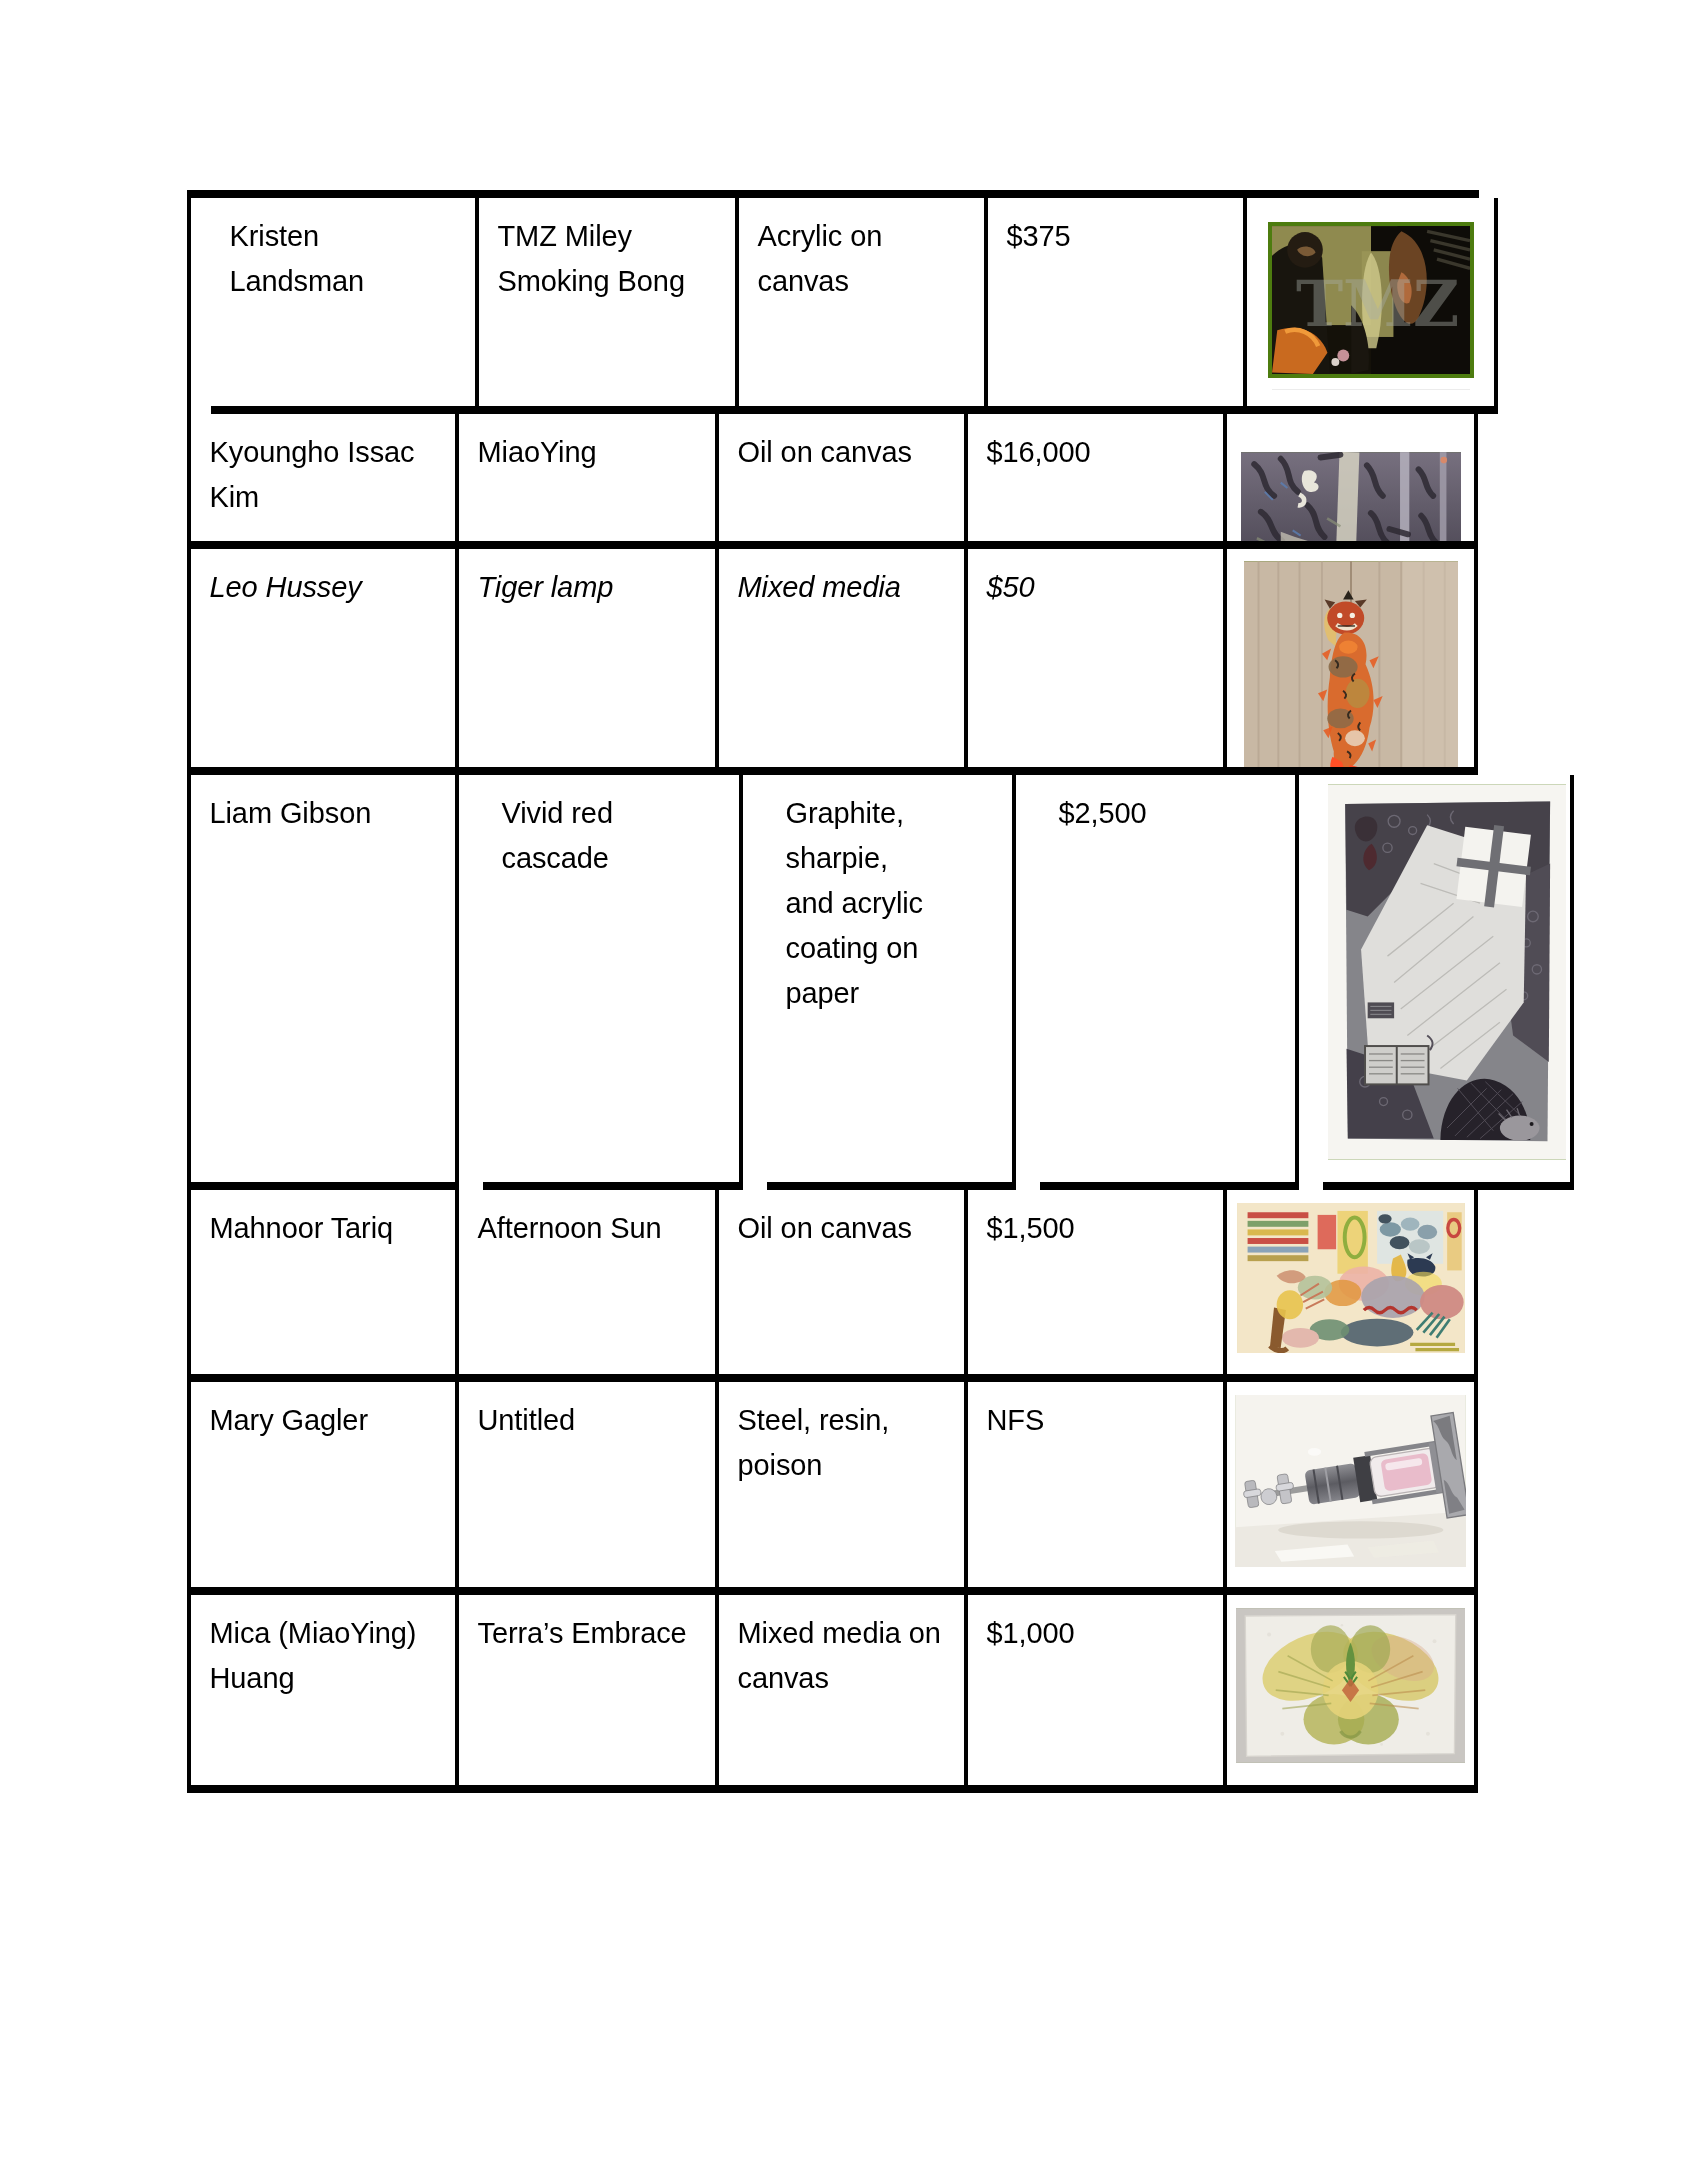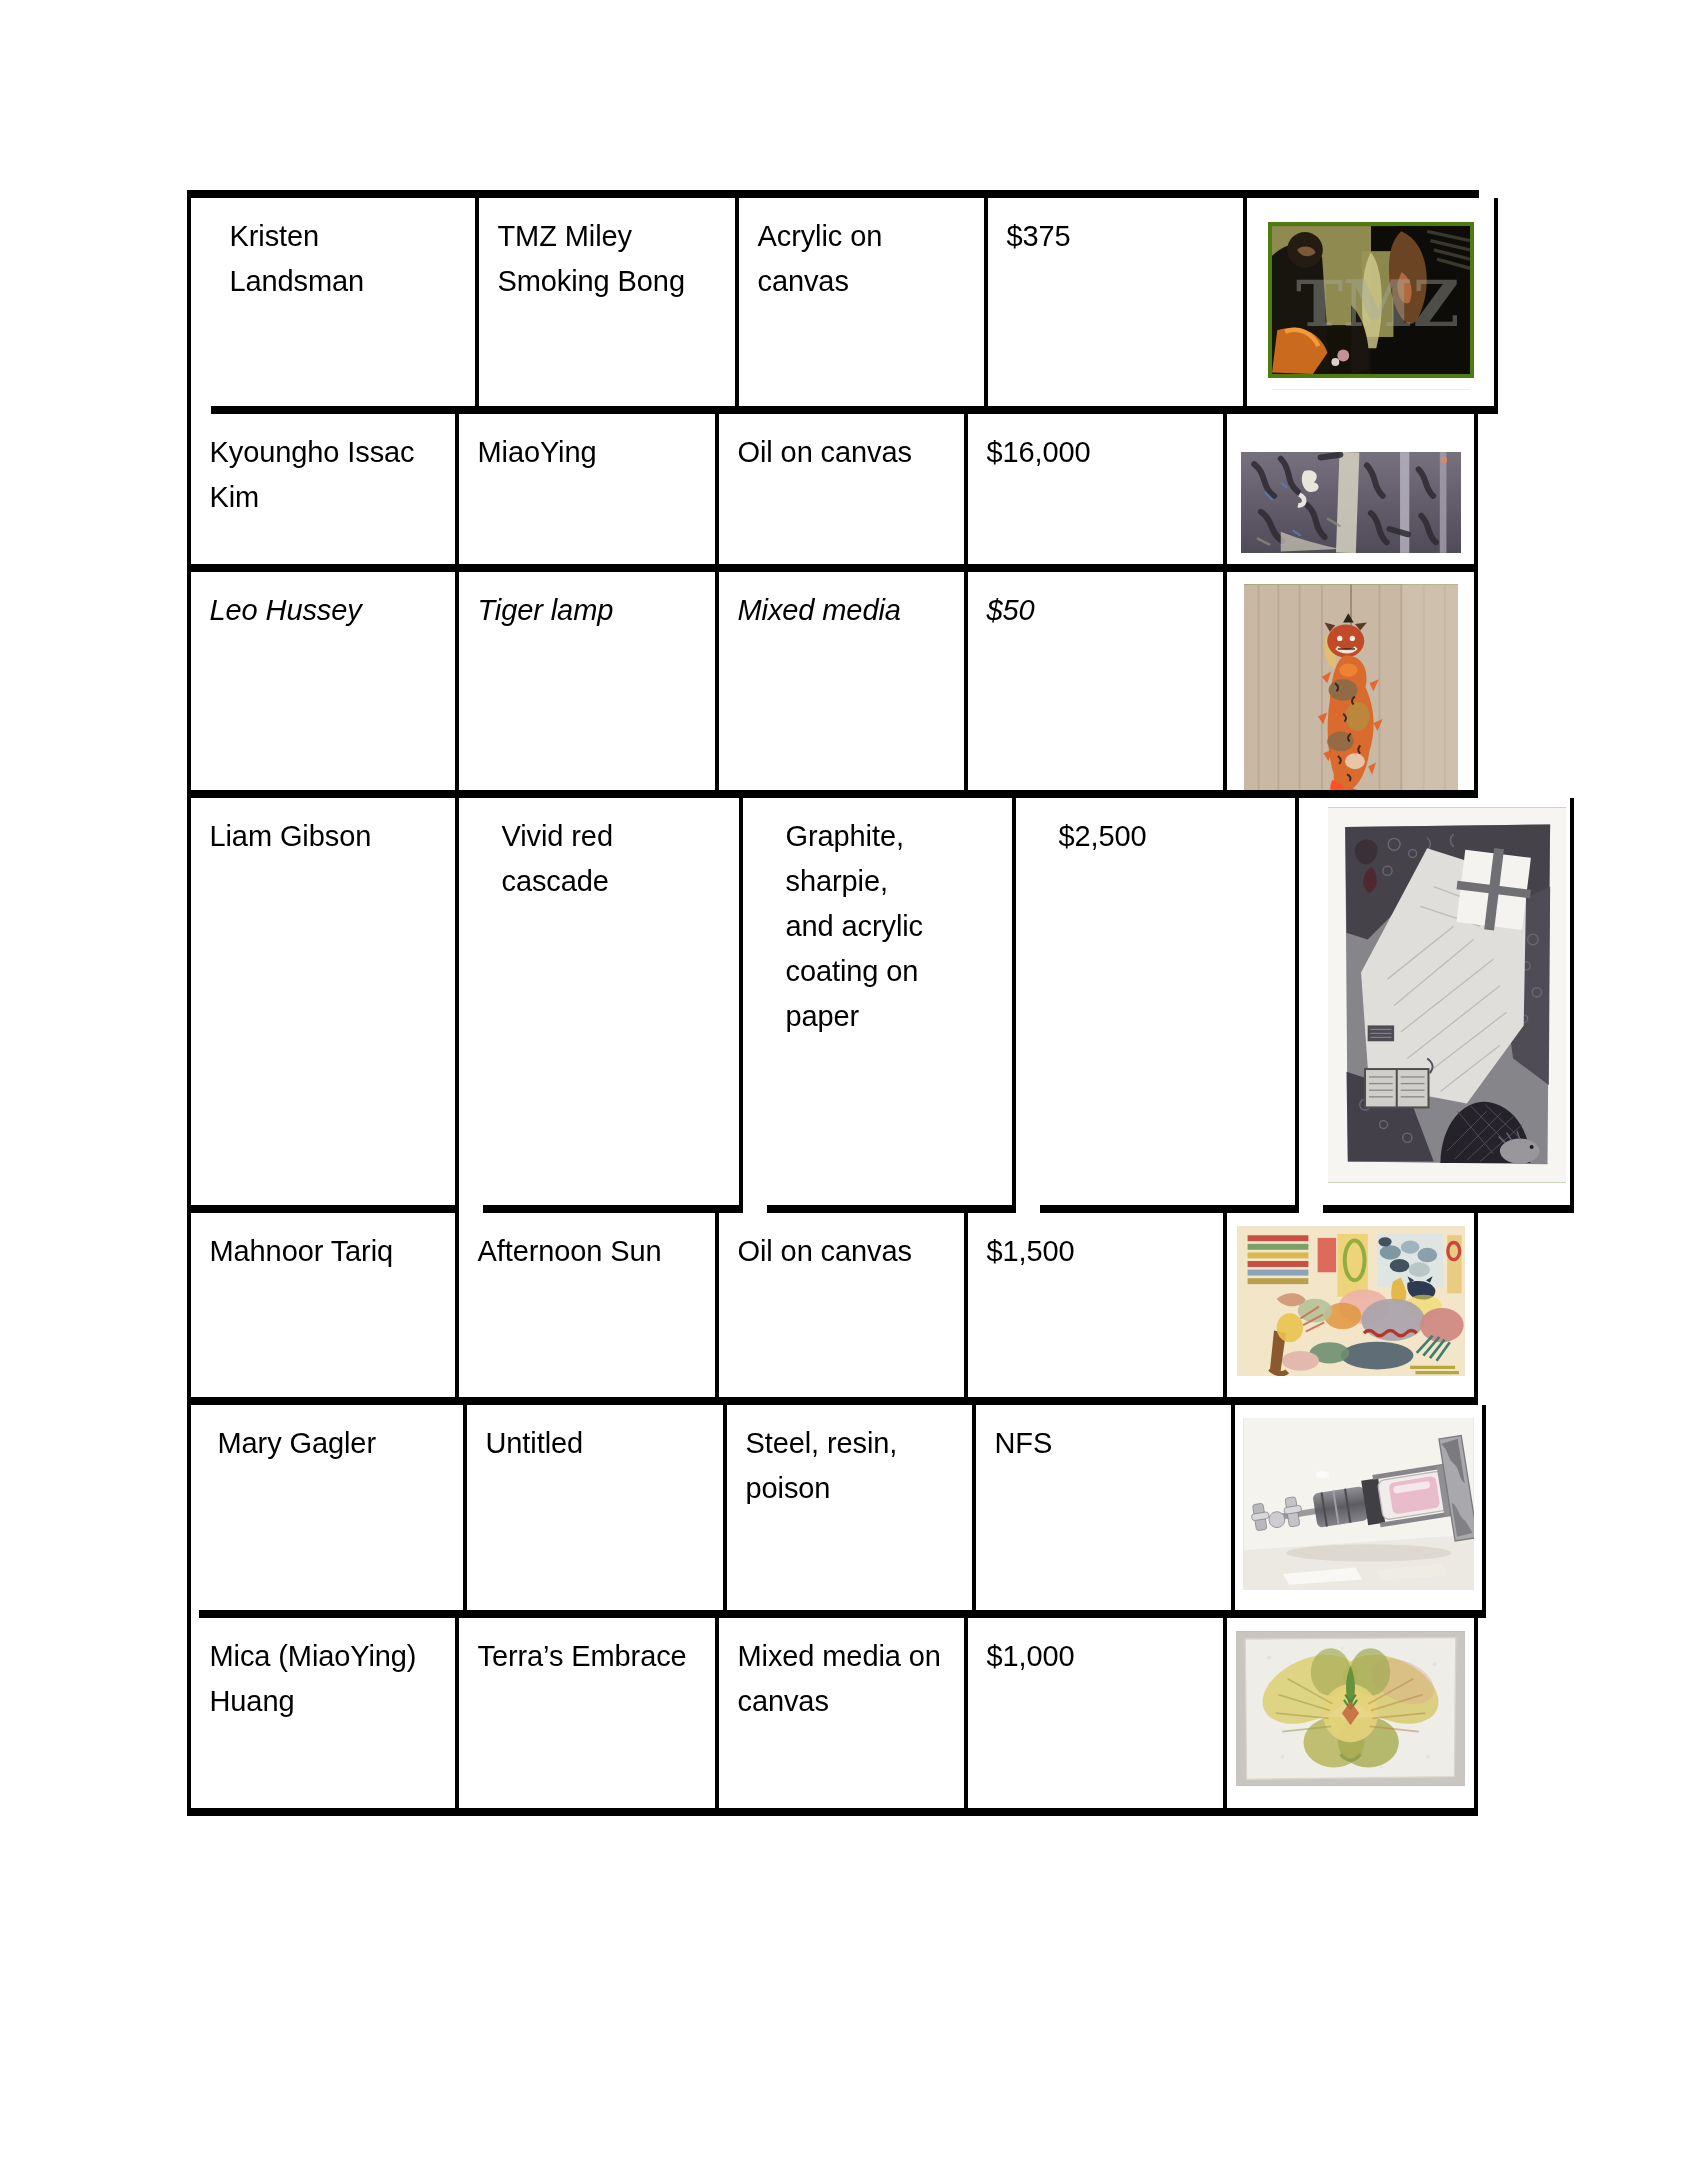--- a/index.html
+++ b/index.html
@@ -7,25 +7,25 @@
     width:1687px;height:2183px;background:#ffffff;position:relative;overflow:hidden;
     font-family:"Liberation Sans","DejaVu Sans",sans-serif;color:#000;
   }
   .doc-table{
     position:absolute;left:187px;top:190px;width:1292px;
     border-top:8.6px solid #000;border-left:4.6px solid #000;
     box-sizing:border-box;
   }
   .t-row{display:grid;grid-template-columns:268px 260px 249px 259px 251px;}
   .t-row:nth-child(1){height:216px;padding-left:20px;}
-  .t-row:nth-child(2){height:158px;}
+  .t-row:nth-child(2){height:135px;}
   .t-row:nth-child(3){height:226px;font-style:italic;}
   .t-row:nth-child(4){height:415px;gap:24px;}
   .t-row:nth-child(5){height:192px;}
-  .t-row:nth-child(6){height:213px;padding-left:8px;}
+  .t-row:nth-child(6){height:213px;}
   .t-row:nth-child(7){height:198px;}
   .cell{
     border-right:4.6px solid #000;border-bottom:8.6px solid #000;
     box-sizing:border-box;overflow:hidden;
     padding:16px 17px 6.6px 18.5px;
     font-size:29px;line-height:45px;white-space:pre-line;
     letter-spacing:-0.1px;
   }
   .cell.image-cell{padding:0;display:flex;flex-direction:column;align-items:center;}
   .photo{background:#4d7c0f;display:flex;align-items:center;justify-content:center;}

